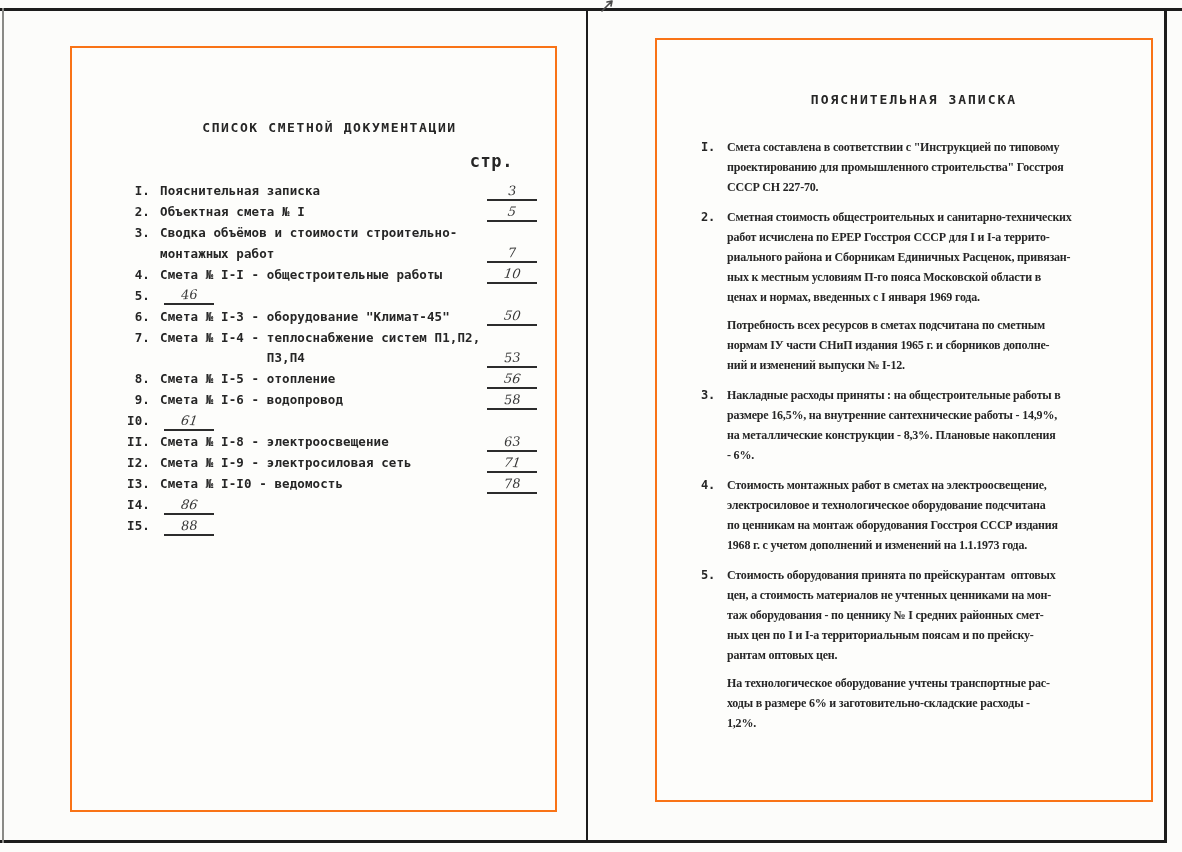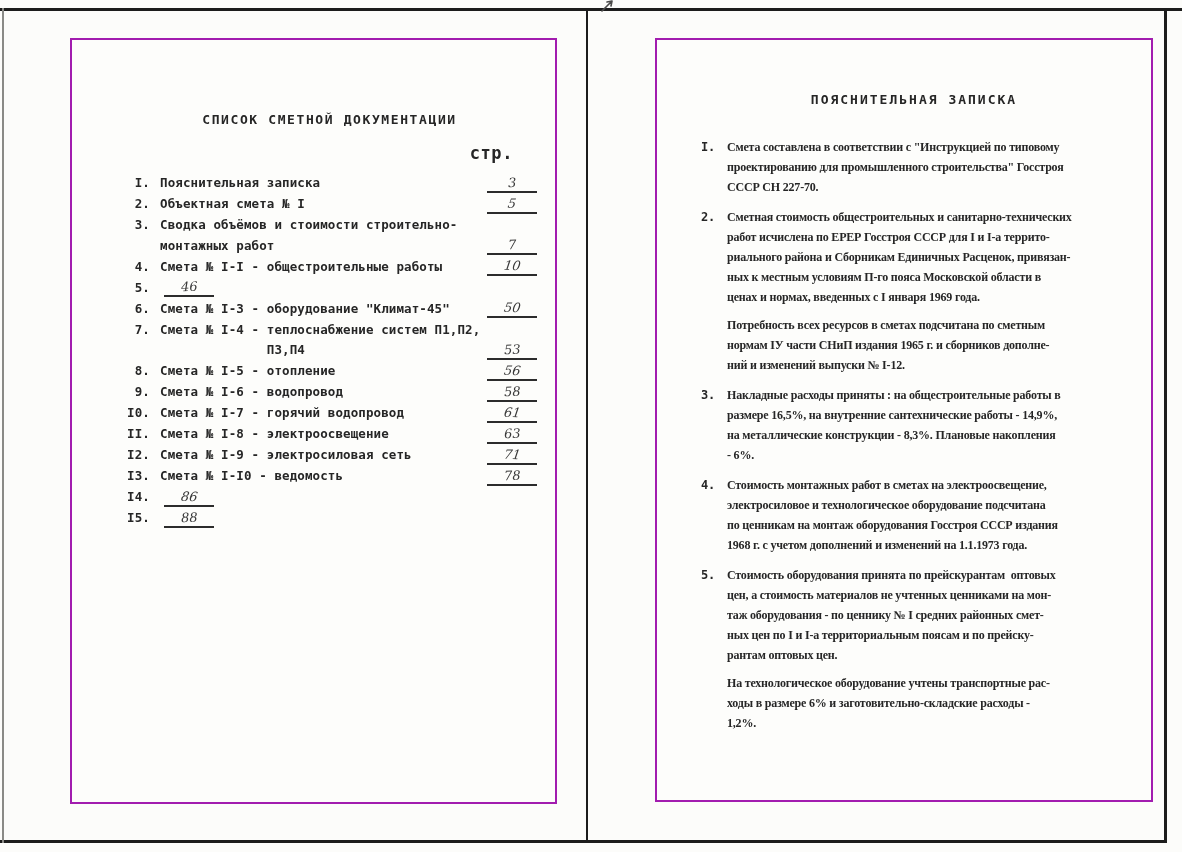--- a/index.html
+++ b/index.html
@@ -14,25 +14,25 @@
   
   .frame-top{position:absolute;left:0;top:8px;width:1182px;height:3px;background:#1c1c1c;}
   .frame-bottom{position:absolute;left:0;top:840px;width:1167px;height:3px;background:#1c1c1c;}
   .frame-right{position:absolute;left:1164px;top:8px;width:3px;height:835px;background:#1c1c1c;}
   .frame-left{position:absolute;left:2px;top:8px;width:2px;height:835px;background:#8a8a86;}
   .divider{position:absolute;left:586px;top:8px;width:2px;height:835px;background:#1c1c1c;}
   .pencil-mark{position:absolute;left:598px;top:-3px;}
 
   .sheet{
     position:absolute;
-    border:2px solid #a21caf;
+    border:2px solid #f97316;
     box-sizing:border-box;
     background:#fdfdfb;
   }
-  .sheet-left{left:70px;top:38px;width:487px;height:766px;padding:72px 18px 0 50px;}
+  .sheet-left{left:70px;top:46px;width:487px;height:766px;padding:72px 18px 0 50px;}
   .sheet-right{left:655px;top:38px;width:498px;height:764px;padding:52px 24px 0 44px;}
 
   
   .toc-title{
     margin:0 0 16px 0;
     font-size:13px;font-weight:bold;letter-spacing:1.6px;
     text-align:center;white-space:nowrap;
   }
   .str-header{
     text-align:right;padding-right:24px;margin-bottom:10px;
@@ -158,21 +158,20 @@
       <div class="toc-row">
         <span class="toc-num">9.</span>
         <span class="toc-text">Смета № I-6 - водопровод</span>
         <span class="toc-page">
             <span class="pnum-hand">58</span>
           </span>
       </div>
 
       <div class="toc-row">
         <span class="toc-num">I0.</span>
-        <span class="toc-text">Смета № I-7 - горячий водопровод</span>
         <span class="toc-page">
             <span class="pnum-hand">61</span>
           </span>
       </div>
 
       <div class="toc-row">
         <span class="toc-num">II.</span>
         <span class="toc-text">Смета № I-8 - электроосвещение</span>
         <span class="toc-page">
             <span class="pnum-hand">63</span>

